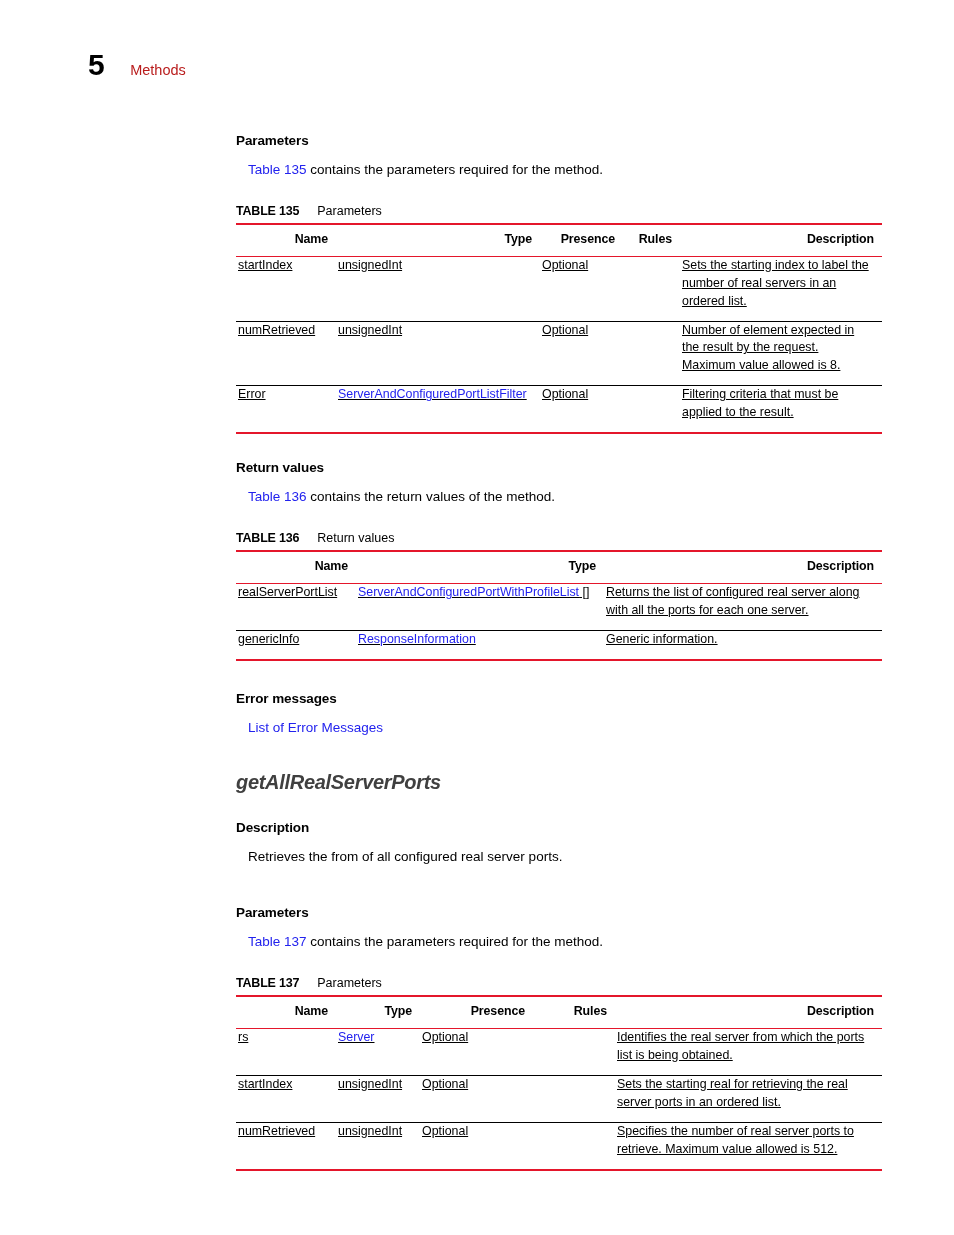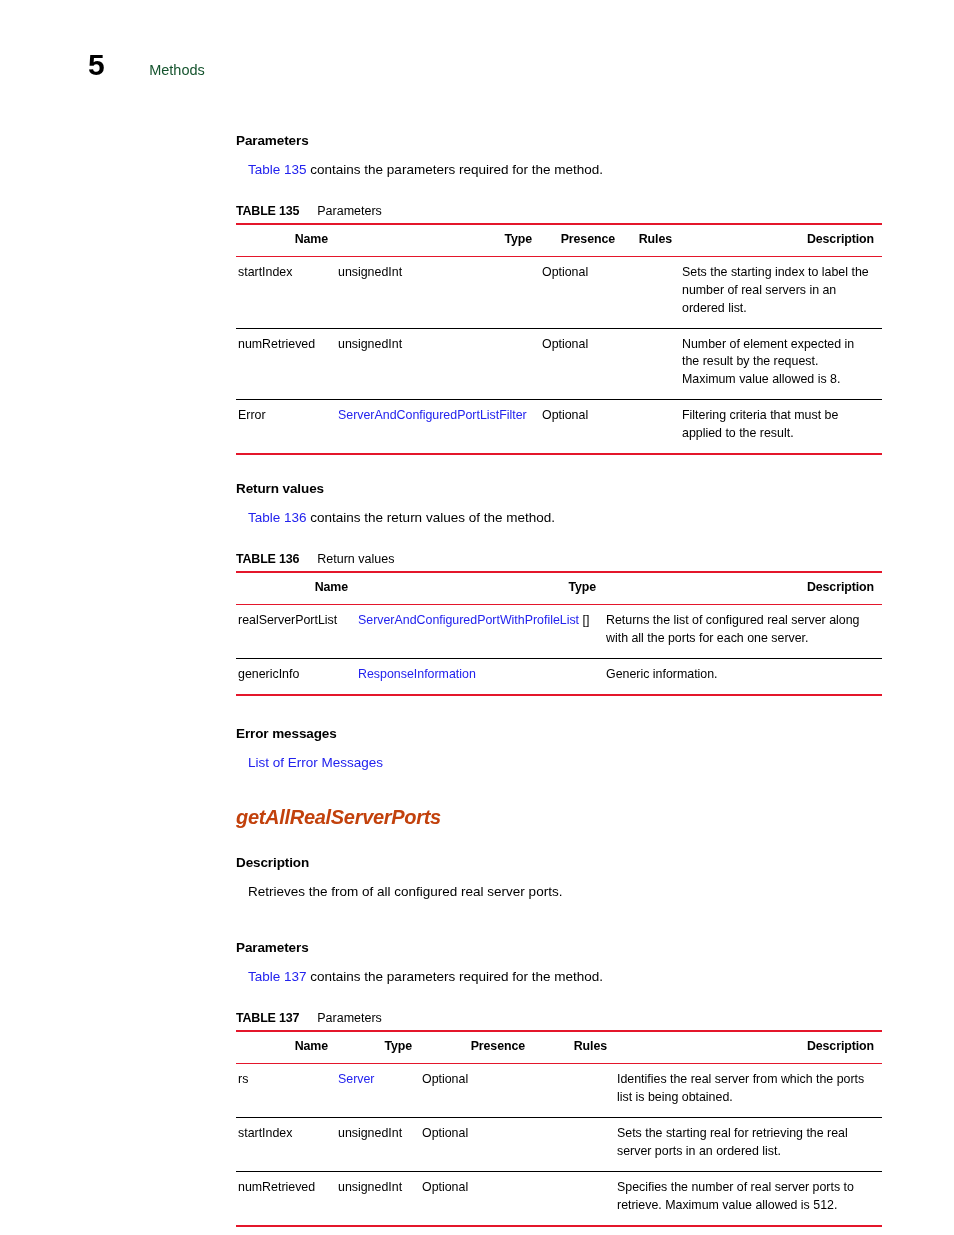--- a/index.html
+++ b/index.html
@@ -26,22 +26,22 @@
   }
   .chapter-number {
     font-size: 30px;
     font-weight: bold;
     line-height: 1;
     color: #000;
     letter-spacing: -0.5px;
   }
   .chapter-title {
     font-size: 14.5px;
-    margin-left: 45px;
-    color: #14532d;
+    margin-left: 26px;
+    color: #b91c1c;
   }
 
   
   .content {
     position: absolute;
     left: 236px;
     top: 133px;
     width: 646px;
   }
 
@@ -60,21 +60,21 @@
   }
   a.xref, .xref {
     color: #2222EE;
     text-decoration: none;
   }
 
   .method-head {
     font-size: 20px;
     font-weight: bold;
     font-style: italic;
-    color: #c2410c;
+    color: #404040;
     margin: 0;
     letter-spacing: -0.3px;
     font-stretch: condensed;
   }
 
   
   .table-block { width: 646px; }
   .table-caption {
     font-size: 12.5px;
     color: #000;
@@ -107,22 +107,23 @@
   table.doc-table thead th {
     font-weight: bold;
     padding: 6px 8px 7px 2px;
     border-top: 2.5px solid #E4162B;
     border-bottom: 1.6px solid #E4162B;
     letter-spacing: -0.1px;
     text-align: right;
   }
   table.doc-table tbody td {
     font-weight: normal;
-    padding: 7px 8px 10px 2px;
+    padding: 0 8px 10px 2px;
     border-bottom: 1px solid #000000;
+    text-decoration: underline;
   }
   table.doc-table tbody tr:last-child td {
     border-bottom: 2.5px solid #E4162B;
   }
   td .type-suffix { color: #000; }
 
   .spacer-12 { height: 12px; }
   .spacer-22 { height: 22px; }
   .spacer-26 { height: 26px; }
   .spacer-30 { height: 30px; }

